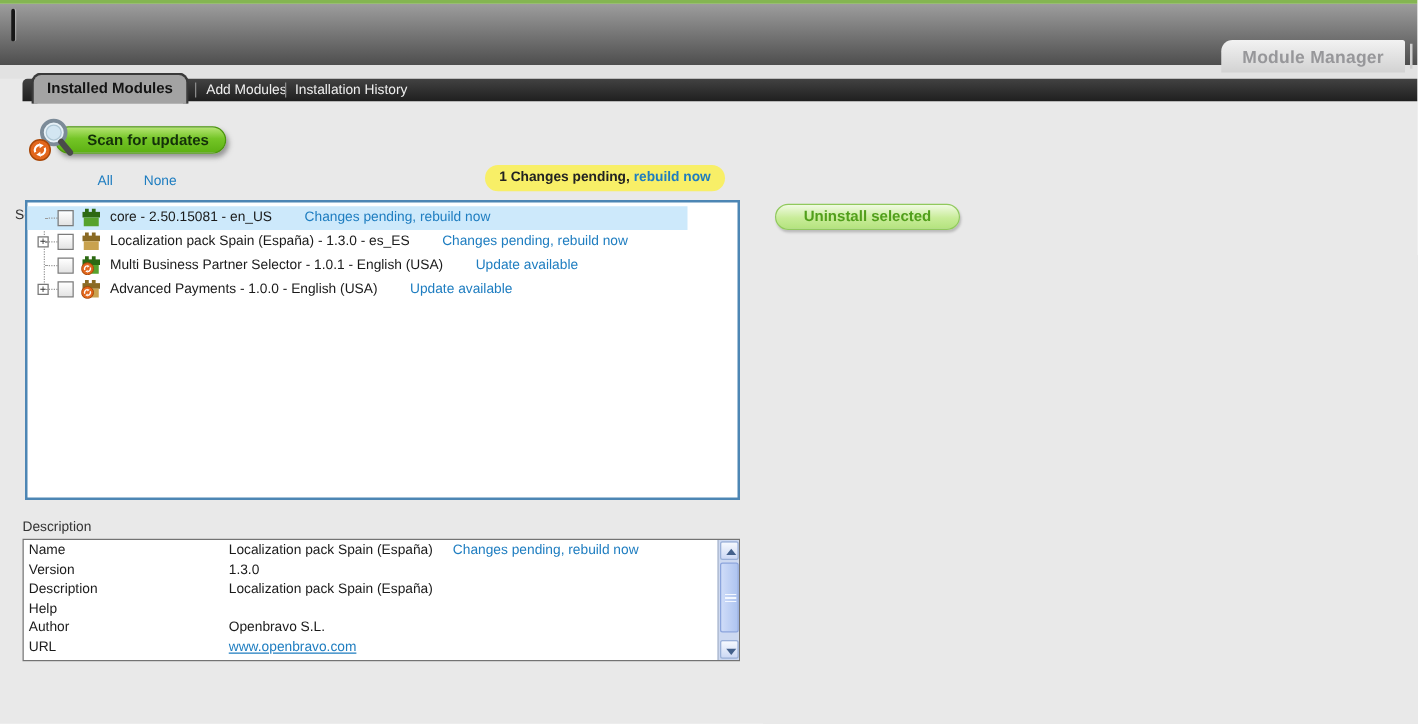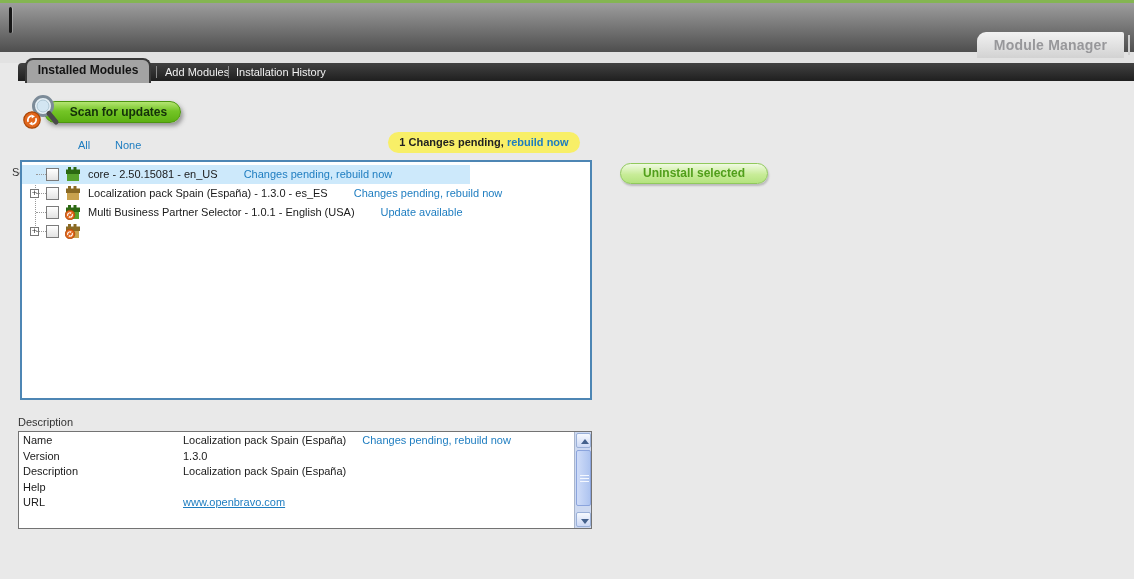--- a/index.html
+++ b/index.html
@@ -28,21 +28,21 @@
   .select-label{ position:absolute; left:12px; top:139px; color:#333;margin-top:27px;}
   .blue-link{ color:#1e7dc0; cursor:pointer; }
   .link-all{ position:absolute; left:78px; top:139px;}
   .link-none{ position:absolute; left:115px; top:139px;}
   .pending-banner{ position:absolute; left:388px; top:132px; width:192px; height:21px; background:#f8ef67; border-radius:11px; text-align:center; line-height:21px; font-weight:bold; color:#222;}
   .pending-banner .blue-link{ font-weight:bold;}
 
   
   .tree-panel{ position:absolute; left:20px; top:160px; width:572px; height:240px; background:#fff; border:2px solid #4d86b4; z-index:3;}
   .tree-vline{ position:absolute; left:13px; top:10px; height:62px; width:0; border-left:1px dotted #999;}
-  .tree-row{ position:absolute; left:0; width:448px; height:19px;}
+  .tree-row{ position:absolute; left:0; width:528px; height:19px;}
   .tree-row.selected{ background:#cde9fb;}
   .expander{ position:absolute; left:8px; top:5px; width:9px; height:9px; background:#fff; border:1px solid #777; font-size:9px; line-height:7px; text-align:center; color:#333; cursor:pointer;}
   .stub{ position:absolute; left:14px; top:9px; width:10px; border-top:1px dotted #999;}
   .checkbox{ position:absolute; left:24px; top:3px; width:13px; height:13px; background:linear-gradient(#ffffff,#e3e3e3); border:1px solid #7b7b7b; cursor:pointer;}
   .module-icon{ position:absolute; left:43px; top:1px; width:16px; height:16px;}
   .row-text{ position:absolute; left:66px; top:0; height:19px; line-height:19px; white-space:nowrap;}
   .module-label{ color:#1a1a1a;}
   .module-status-link{ margin-left:26px;}
 
   
@@ -189,20 +189,23 @@
         <rect class="i-lid" x="1" y="3.5" width="14" height="4.5" fill="#8a6a24"></rect>
         <rect class="i-body" x="2" y="8" width="12" height="7" fill="#c9a24e"></rect>
         <g class="badge-group">
           <circle cx="5" cy="11" r="4.8" fill="#e2661c" stroke="#a84708" stroke-width="0.8"></circle>
           <path d="M2.8 12 A2.4 2.4 0 0 1 4.7 8.7" fill="none" stroke="#fff" stroke-width="1.1"></path>
           <polygon points="4.6,7.9 6.8,8.8 4.9,10.2" fill="#fff"></polygon>
           <path d="M7.2 10 A2.4 2.4 0 0 1 5.3 13.3" fill="none" stroke="#fff" stroke-width="1.1"></path>
           <polygon points="5.4,14.1 3.2,13.2 5.1,11.8" fill="#fff"></polygon>
         </g>
       </svg>
+      <span class="row-text">
+        <span class="module-label">Advanced Payments - 1.0.0 - English (USA)</span><span class="module-status-link blue-link">Update available</span>
+      </span>
     </div>
   </div>
   </div>
 
   <div class="uninstall-btn">Uninstall selected</div>
 
   <div class="desc-label">Description</div>
   <div class="desc-box">
     <div class="desc-rows" id="desc-rows">
     <div class="desc-row">
@@ -222,20 +225,25 @@
       <span class="val">Localization pack Spain (España)</span>
 
     </div>
 
     <div class="desc-row">
       <span class="lbl">Help</span>
       <span class="val"></span>
 
     </div>
 
+    <div class="desc-row">
+      <span class="lbl">Author</span>
+      <span class="val">Openbravo S.L.</span>
+
+    </div>
 
     <div class="desc-row">
       <span class="lbl">URL</span>
       <span class="val link">www.openbravo.com</span>
 
     </div>
   </div>
     <div class="scrollbar">
       <div class="sb-btn sb-up">
           <div class="sb-arrow"></div>

